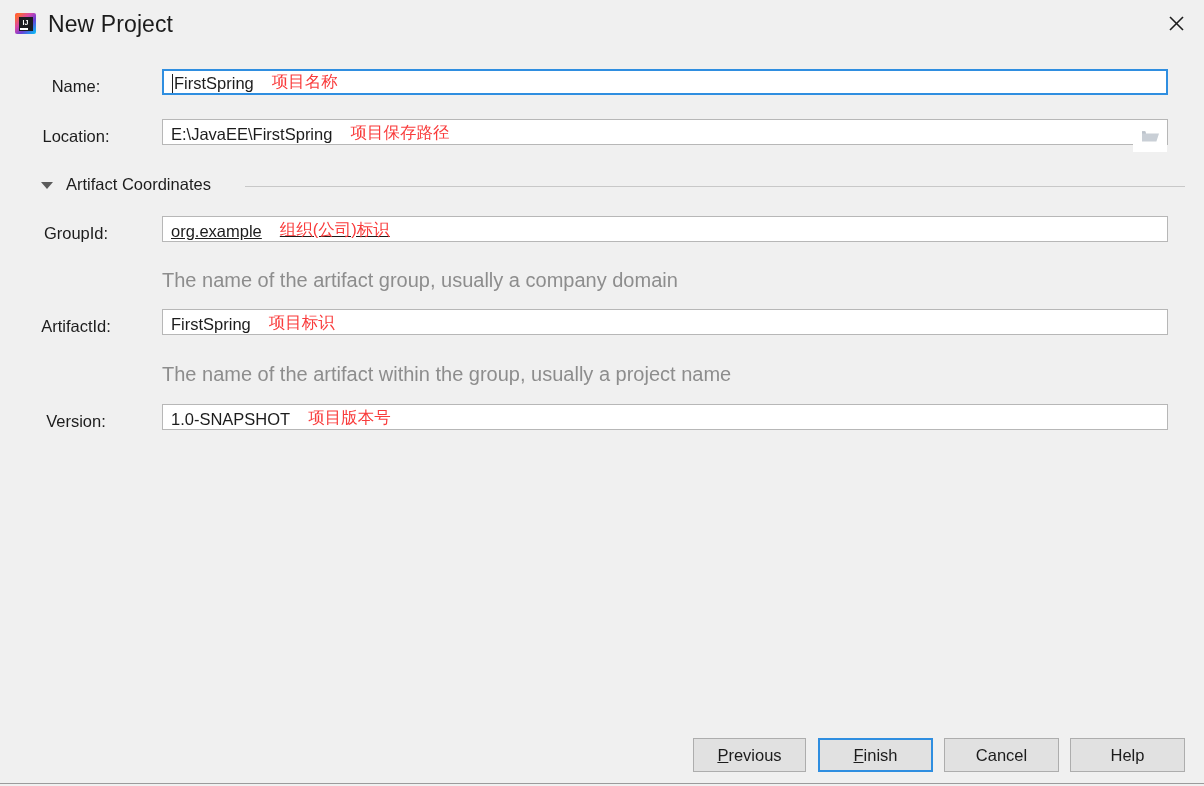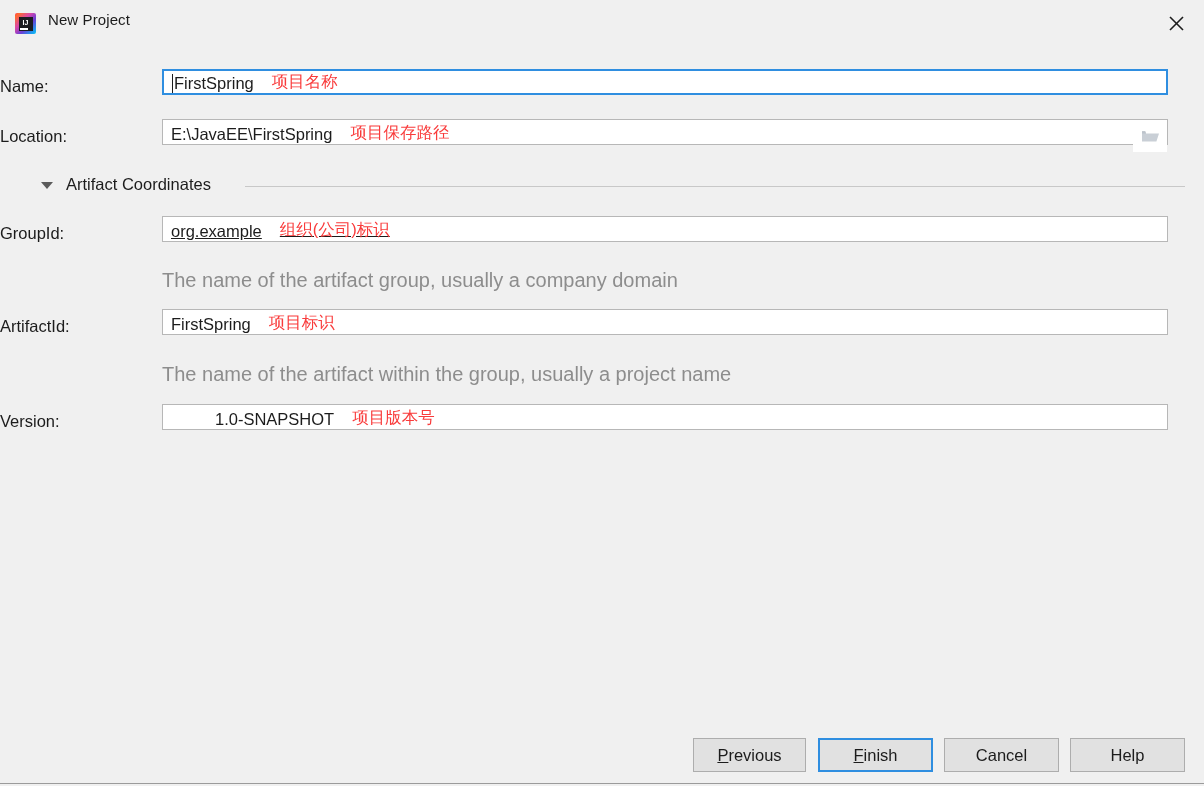--- a/index.html
+++ b/index.html
@@ -53,21 +53,21 @@
     position: absolute;
     left: 5px;
     bottom: 4px;
     width: 8px;
     height: 2px;
     background: #ffffff;
   }
   .title-text {
     position: absolute;
     left: 48px; top: 11px;
-    font-size: 15px;
+    font-size: 23px;
     color: #1c1c1c;
     letter-spacing: 0.1px;
   }
   .close-btn {
     position: absolute;
     right: 0px; top: 0px;
     width: 56px; height: 46px;
     display: flex;
     align-items: center;
     justify-content: center;
@@ -86,21 +86,21 @@
   .row {
     position: absolute;
     left: 0;
     width: 1204px;
     height: 34px;
   }
   .lbl {
     position: absolute;
     left: 0;
     width: 152px;
-    text-align: left;
+    text-align: center;
     font-size: 16.5px;
     color: #1c1c1c;
     line-height: 34px;
     white-space: nowrap;
   }
 
   .field {
     position: absolute;
     left: 162px;
     top: 0;
@@ -300,21 +300,21 @@
     <div class="lbl">ArtifactId:</div>
     <div class="field" style="width:1006px;">
       <div class="val">FirstSpring</div>
       <div class="ann">项目标识</div>
     </div>
   </div>
   <div class="hint" style="top:316px;">The name of the artifact within the group, usually a project name</div>
 
   <div class="row" style="top:357px;">
     <div class="lbl">Version:</div>
-    <div class="field" style="width:1006px;padding-left:44px;">
+    <div class="field" style="width:1006px;">
       <div class="val">1.0-SNAPSHOT</div>
       <div class="ann">项目版本号</div>
     </div>
   </div>
 
 </div>
 
 <div class="buttons">
   <button class="btn" style="left:693px; width:113px;">
     <span class="mn">P</span>

